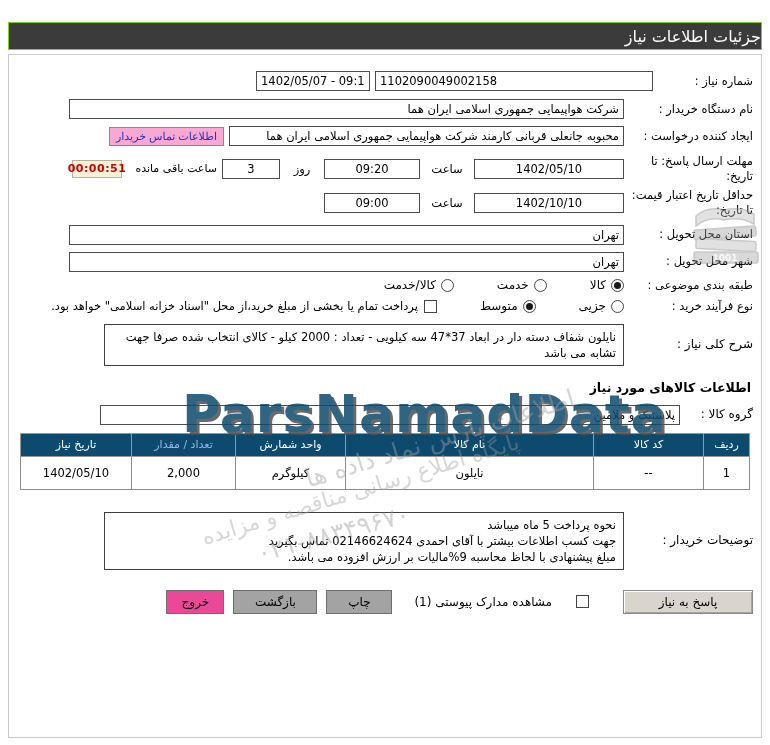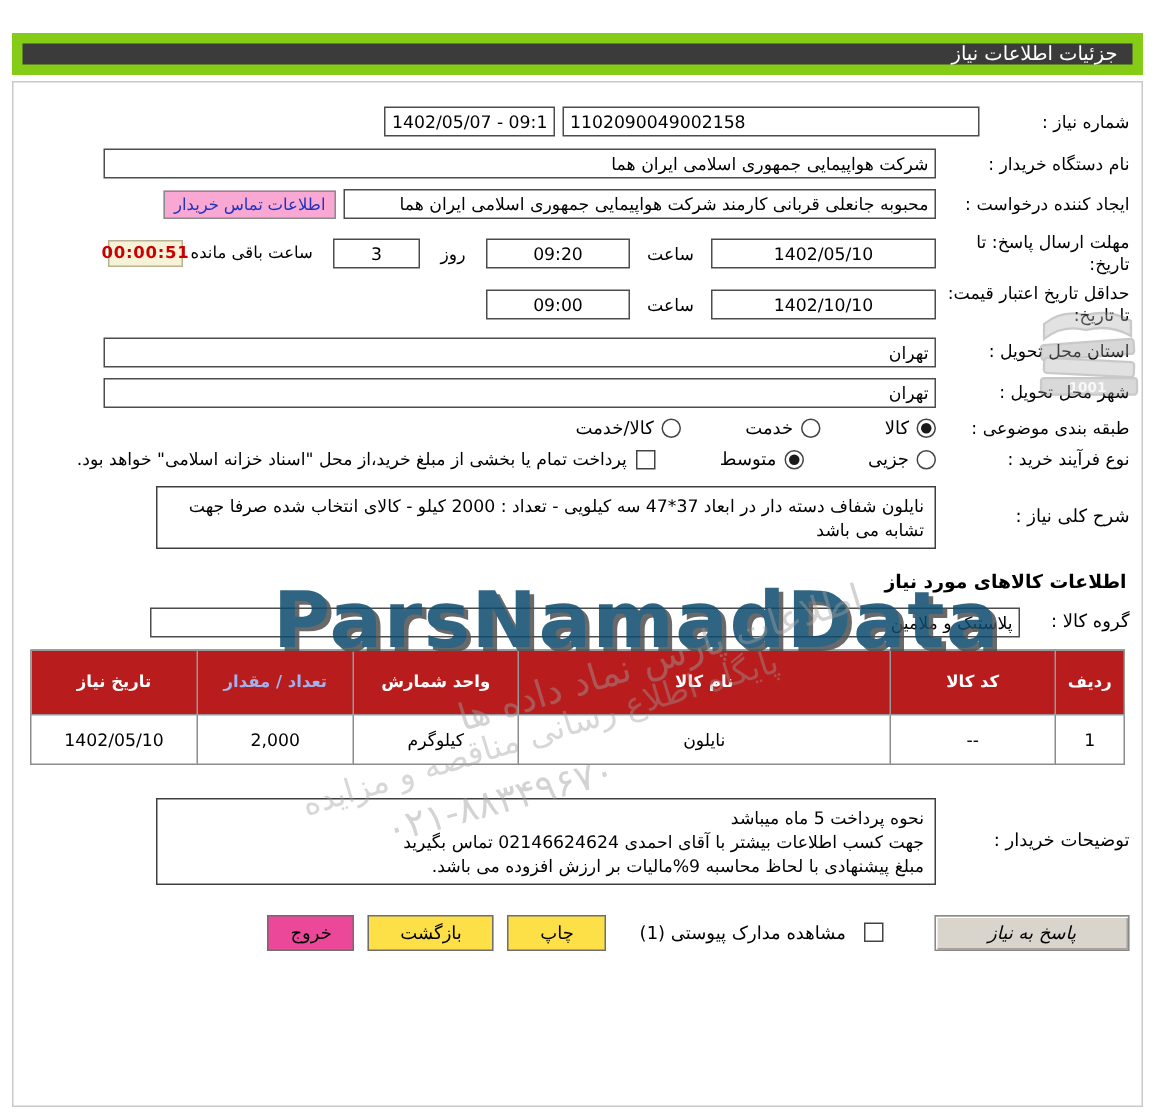--- a/index.html
+++ b/index.html
@@ -2,23 +2,23 @@
 <html><head>
 <meta charset="utf-8">
 <style>
   html,body{margin:0;padding:0;}
   body{
     width:770px;height:745px;position:relative;background:#ffffff;
     font-family:"DejaVu Sans", sans-serif;color:#000;overflow:hidden;
   }
   .frame{position:absolute;left:8px;top:22px;width:754px;}
   .titlebar{
-    height:28px;background:#3b3b3b;border:7px solid #84cc16;color:#fff;
-    display:flex;align-items:center;direction:rtl;padding:0 10px;
-    font-size:13px;box-sizing:border-box;
+    height:28px;background:#3b3b3b;border:1px solid #84cc16;color:#fff;
+    display:flex;align-items:center;direction:rtl;padding:0 0;
+    font-size:16px;box-sizing:border-box;
   }
   .content{
     margin-top:4px;border:1px solid #c9c9c9;background:#fff;height:684px;
     direction:rtl;padding:16px 6px 0 6px;box-sizing:border-box;position:relative;
   }
   .row{display:flex;align-items:center;column-gap:5px;padding:0 2px;}
   .mt8{margin-top:8px}.mt7{margin-top:7px}.mt6{margin-top:6px}.mt4{margin-top:4px}
   .mt10{margin-top:10px}.mt14{margin-top:14px}.mt22{margin-top:22px}
   .lbl{width:124px;flex-shrink:0;font-size:11.5px;line-height:1.3;}
   .lbl.b{font-weight:normal;font-size:12px;}
@@ -27,21 +27,21 @@
   .fld{
     border:1px solid #4c4c4c;background:#fff;height:20px;font-size:11.5px;
     padding:0 4px;box-sizing:border-box;font-family:inherit;direction:rtl;outline:none;color:#000;
   }
   .ltrc{direction:ltr;text-align:center;}
   .ltrl{direction:ltr;text-align:left;}
   .w-need{width:278px}.w-dt{width:114px}.w-org{width:555px}.w-creator{width:395px}
   .w-date{width:150px}.w-time{width:96px}.w-days{width:58px}.w-group{width:580px}
   .t-sm{font-size:11.5px;text-align:center;flex-shrink:0;}
   .t-hour{width:44px}.t-day{width:34px}
-  .t-rem{width:90px;font-size:11px;text-align:left;flex-shrink:0;}
+  .t-rem{width:90px;font-size:11px;text-align:right;flex-shrink:0;}
   .timer{
     width:48px;height:16px;background:#f6f2d8;border:1px solid #b9b294;color:#cc0000;
     font-size:11px;font-weight:bold;display:flex;align-items:center;justify-content:center;
     direction:ltr;letter-spacing:.5px;flex-shrink:0;
   }
   .contact-btn{
     background:#f9a8d4;border:1px solid #8a8a8a;color:#2233bb;font-size:11px;
     padding:2px 6px;cursor:pointer;white-space:nowrap;
   }
   .radio{width:13px;height:13px;border:1px solid #444;border-radius:50%;background:#fff;position:relative;box-sizing:border-box;flex-shrink:0;}
@@ -52,32 +52,32 @@
   .treasury{display:flex;align-items:center;gap:6px;font-size:11.5px;}
   .box{
     border:1px solid #3f3f3f;background:#fff;font-size:11.5px;line-height:16px;
     padding:4px 7px;width:520px;box-sizing:border-box;
   }
   .box-desc{min-height:42px;}
   .box-notes{min-height:56px;}
   .section-title{font-weight:bold;font-size:12.5px;padding:0 4px;}
   .gtable{width:730px;margin:8px auto 0;border-collapse:collapse;direction:rtl;table-layout:fixed;}
   .gtable th{
-    background:#b91c1c;color:#fff;font-size:11px;font-weight:bold;height:22px;
-    border:1px solid #989898;padding:10px 2px;
+    background:#0c4a6e;color:#fff;font-size:11px;font-weight:normal;height:22px;
+    border:1px solid #989898;padding:0 2px;
   }
   .gtable th.qty{color:#9db4f0;}
   .gtable td{background:#fff;border:1px solid #8c8c8c;height:30px;text-align:center;font-size:11.5px;}
   .btnrow{margin-top:20px;padding:0 2px;display:flex;align-items:center;}
   .btn{
-    height:24px;border:1px solid #6e6e6e;background:#fde047;display:flex;align-items:center;
+    height:24px;border:1px solid #6e6e6e;background:#a3a3a3;display:flex;align-items:center;
     justify-content:center;font-size:12px;box-sizing:border-box;cursor:pointer;font-family:inherit;
   }
-  .btn-answer{width:130px;background:#d9d5cd;border-color:#8a8a8a;box-shadow:inset 1px 1px 0 #ffffff, inset -1px -1px 0 #a8a49c;font-style:italic;}
-  .docs{margin-right:34px;display:flex;align-items:center;gap:12px;font-size:12px;cursor:pointer;}
+  .btn-answer{width:130px;background:#d9d5cd;border-color:#8a8a8a;box-shadow:inset 1px 1px 0 #ffffff, inset -1px -1px 0 #a8a49c;}
+  .docs{margin-right:34px;display:flex;align-items:center;gap:24px;font-size:12px;cursor:pointer;}
   .btn-print{width:66px;margin-right:22px;}
   .btn-back{width:84px;margin-right:9px;}
   .btn-exit{width:58px;margin-right:9px;background:#ec4899;}
   
   .wm{position:absolute;inset:0;pointer-events:none;z-index:10;}
   .wm-brand{
     position:absolute;left:182px;top:384px;font-size:52px;font-weight:bold;color:#0c4a6e;
     text-shadow:3px 3px 0 #4f4f4f;letter-spacing:1px;opacity:.85;white-space:nowrap;
   }
   .wm-fa{position:absolute;direction:rtl;color:#9e9e9e;white-space:nowrap;}

